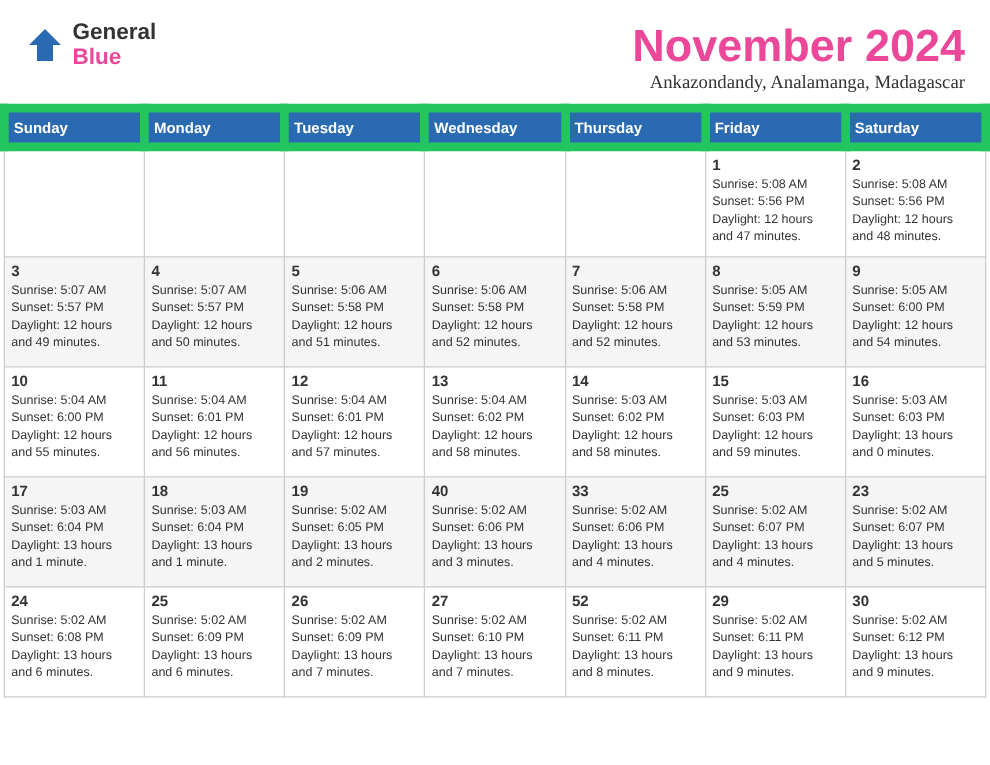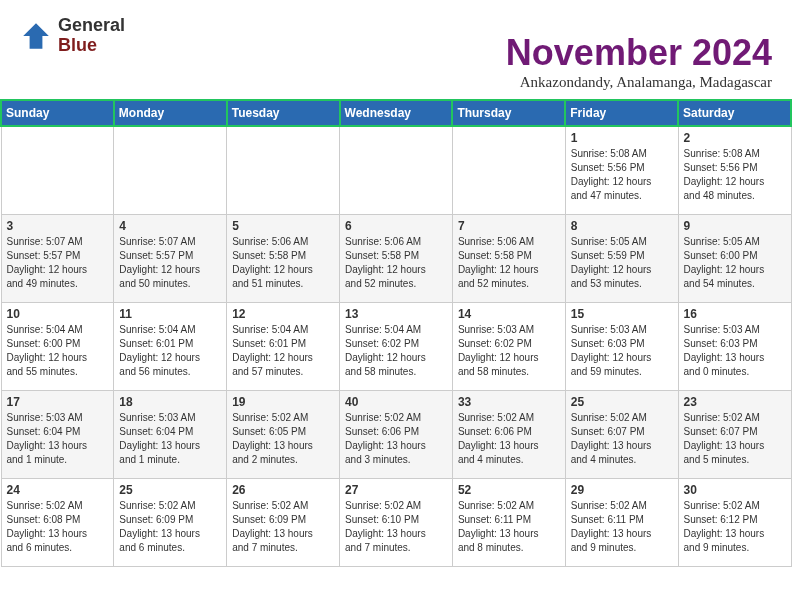--- a/index.html
+++ b/index.html
@@ -27,53 +27,52 @@
       line-height: 1.1;
     }
     .logo-general {
       font-size: 18px;
       font-weight: bold;
       color: #333;
     }
     .logo-blue {
       font-size: 18px;
       font-weight: bold;
-      color: #7f1d1d;
+      color: #ec4899;
     }
     .logo-icon {
       width: 32px;
       height: 32px;
     }
     .title-block {
       text-align: right;
     }
     .month-title {
       font-size: 36px;
       font-weight: bold;
-      color: #701a75;
-      margin-top: 16px;
+      color: #ec4899;
     }
     .subtitle {
       font-size: 15px;
       color: #333;
       font-family: Liberation Serif, serif;
     }
     .calendar {
       width: 100%;
       border-collapse: collapse;
       table-layout: fixed;
     }
     .calendar thead th {
       background: #2a6ab1;
       color: #fff;
       font-size: 12px;
       font-weight: bold;
       padding: 5px 4px;
       text-align: left;
-      border: 2px solid #22c55e;
+      border: 7px solid #22c55e;
     }
     .calendar tbody td {
       vertical-align: top;
       border: 1px solid #ccc;
       padding: 4px 5px;
       font-size: 10px;
       color: #333;
       height: 88px;
       background: #fff;
     }

